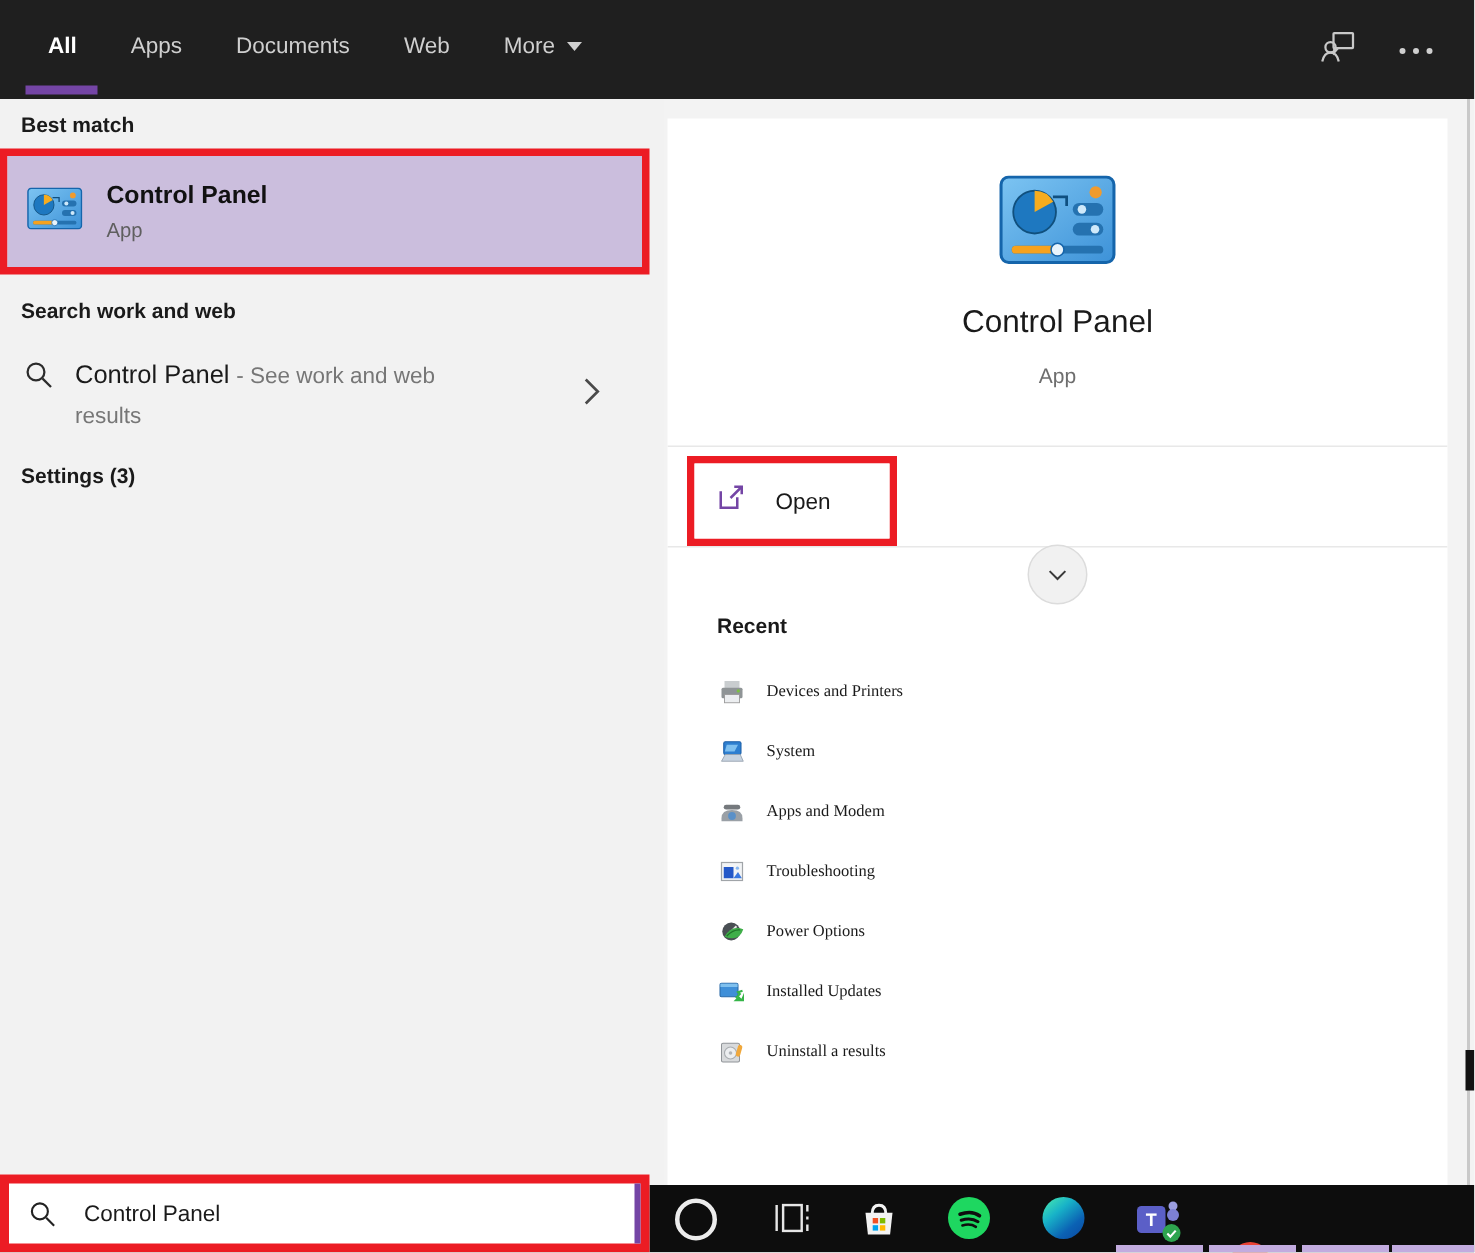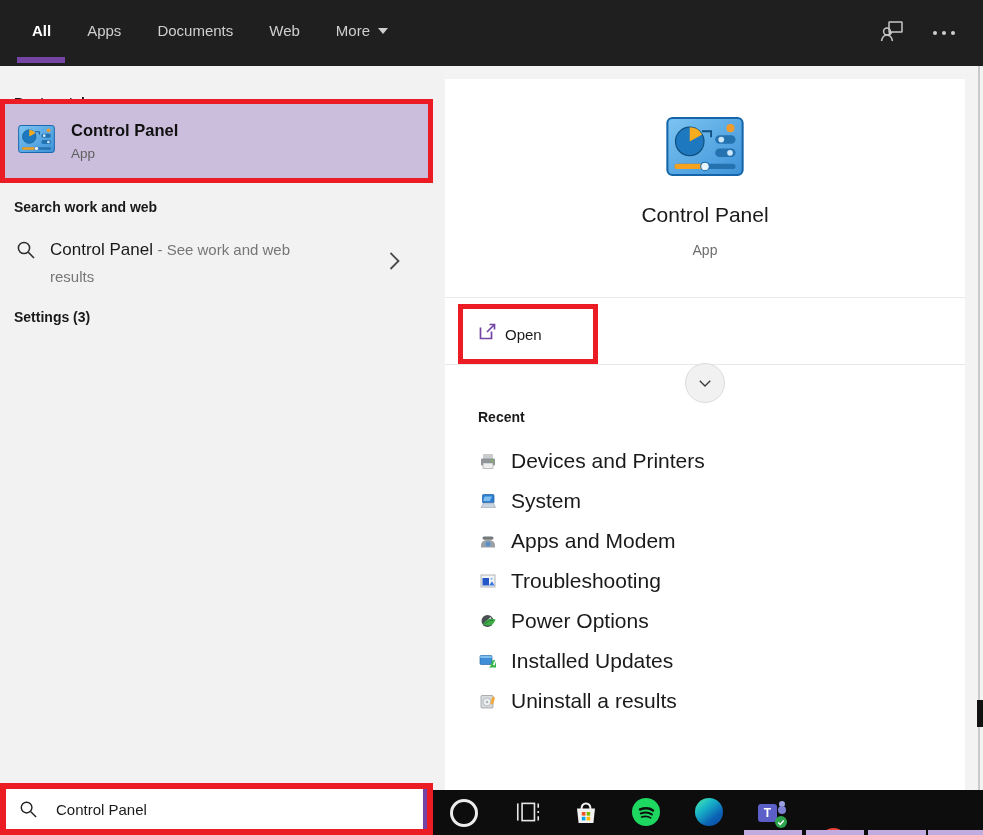--- a/index.html
+++ b/index.html
@@ -34,27 +34,27 @@
   .web-chevron{position:absolute;left:388px;top:23px;}
 
   
   .right-pane{position:absolute;left:443px;top:66px;width:540px;height:724px;background:#f3f3f3;}
   .card{position:absolute;left:2px;top:13px;width:520px;height:711px;background:#ffffff;overflow:hidden;}
   .hero-icon{position:absolute;top:38px;left:50%;transform:translateX(-50%);}
   .app-title{position:absolute;top:124px;width:100%;text-align:center;font-size:21px;color:#1a1a1a;}
   .app-type{position:absolute;top:163px;width:100%;text-align:center;font-size:14px;color:#6e6e6e;}
   .divider{position:absolute;left:0;width:100%;height:1px;background:#e8e8e8;}
   .open-box{position:absolute;left:13px;top:225px;width:140px;height:60px;border:5px solid var(--annotation-red,#ec1c24);box-sizing:border-box;}
-  .open-row{width:100%;height:100%;display:flex;align-items:center;padding-left:14px;gap:8px;box-sizing:border-box;cursor:pointer;background:#fff;}
+  .open-row{width:100%;height:100%;display:flex;align-items:center;padding-left:14px;gap:20px;box-sizing:border-box;cursor:pointer;background:#fff;}
   .open-label{font-size:15px;color:#1a1a1a;}
   .circle-btn{position:absolute;left:240px;top:284px;width:40px;height:40px;border-radius:50%;background:#f1f1f1;border:1px solid #dcdcdc;box-sizing:border-box;display:flex;align-items:center;justify-content:center;cursor:pointer;z-index:2;}
   .recent-header{position:absolute;left:33px;top:330px;font-size:14px;font-weight:700;color:#1a1a1a;}
   .recent-list{position:absolute;left:0;top:362px;width:100%;}
   .recent-row{display:flex;align-items:center;height:40px;padding-left:33px;gap:13px;cursor:pointer;}
-  .recent-row span{font-size:21px;color:#1a1a1a;}
+  .recent-row span{font-size:11px;color:#1a1a1a;font-family:Liberation Serif, serif;}
   .ricon{width:20px;height:20px;flex:0 0 20px;}
 
   
   .scroll-line{position:absolute;left:978px;top:66px;width:2px;height:724px;background:#c9c9c9;z-index:3;}
   .scroll-thumb{position:absolute;left:977px;top:700px;width:6px;height:27px;background:#121212;z-index:3;}
 
   
   .taskbar{position:absolute;left:0;top:790px;width:983px;height:45px;background:#0d0d0d;z-index:5;}
   .tbi{position:absolute;top:8px;width:30px;height:30px;cursor:pointer;}
   .cortana-ring{width:22px;height:22px;border:3px solid #ececec;border-radius:50%;box-sizing:content-box;margin:1px;}
@@ -112,21 +112,21 @@
       </span>
       <span class="dots">
           <i></i>
           <i></i>
           <i></i>
         </span>
     </div>
   </div>
 
   <div class="left-pane">
-    <div class="section-header" style="top:29px">Best match</div>
+    <div class="section-header" style="top:9px">Best match</div>
 
     <div class="bm-box">
       <div class="bm-row">
         <span class="bm-icon">
           <svg width="37" height="28" viewBox="0 0 38 29">
             <defs>
                 <linearGradient id="cpgA" x1="0" y1="0" x2="1" y2="1">
               <stop offset="0" stop-color="#7cc4f2"></stop>
                   <stop offset="1" stop-color="#3d92d8"></stop>
                 </linearGradient>

